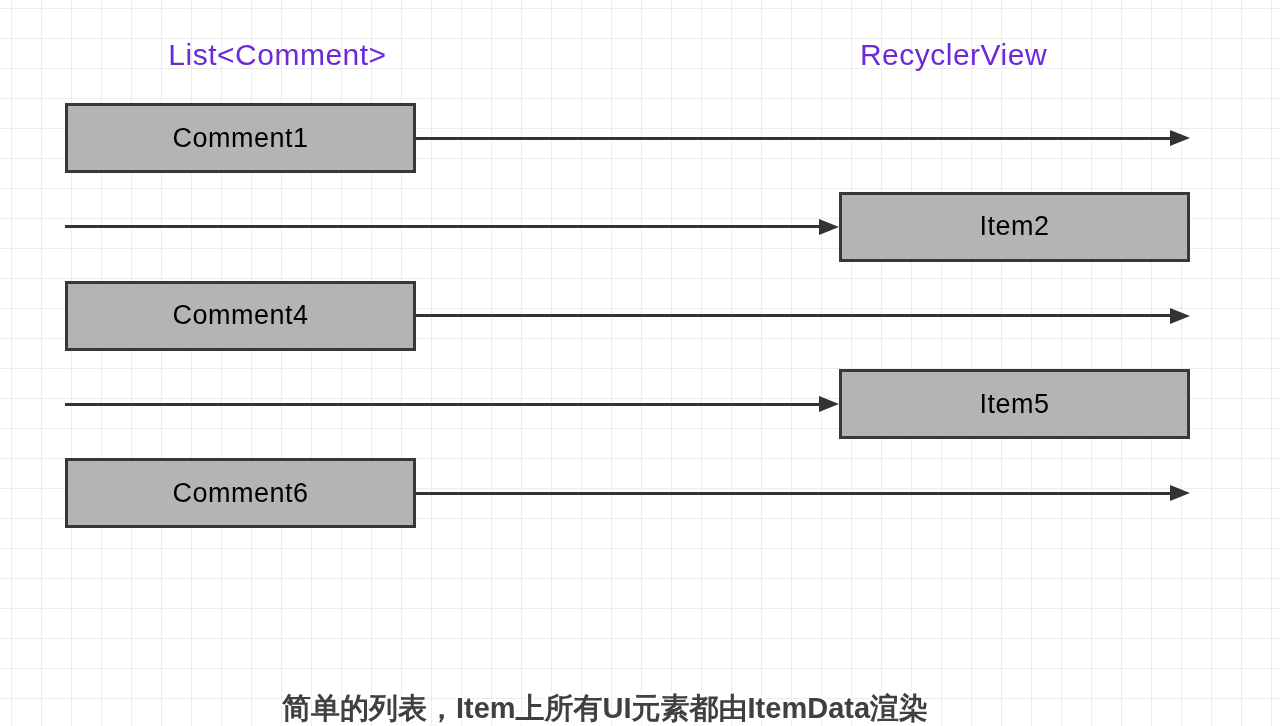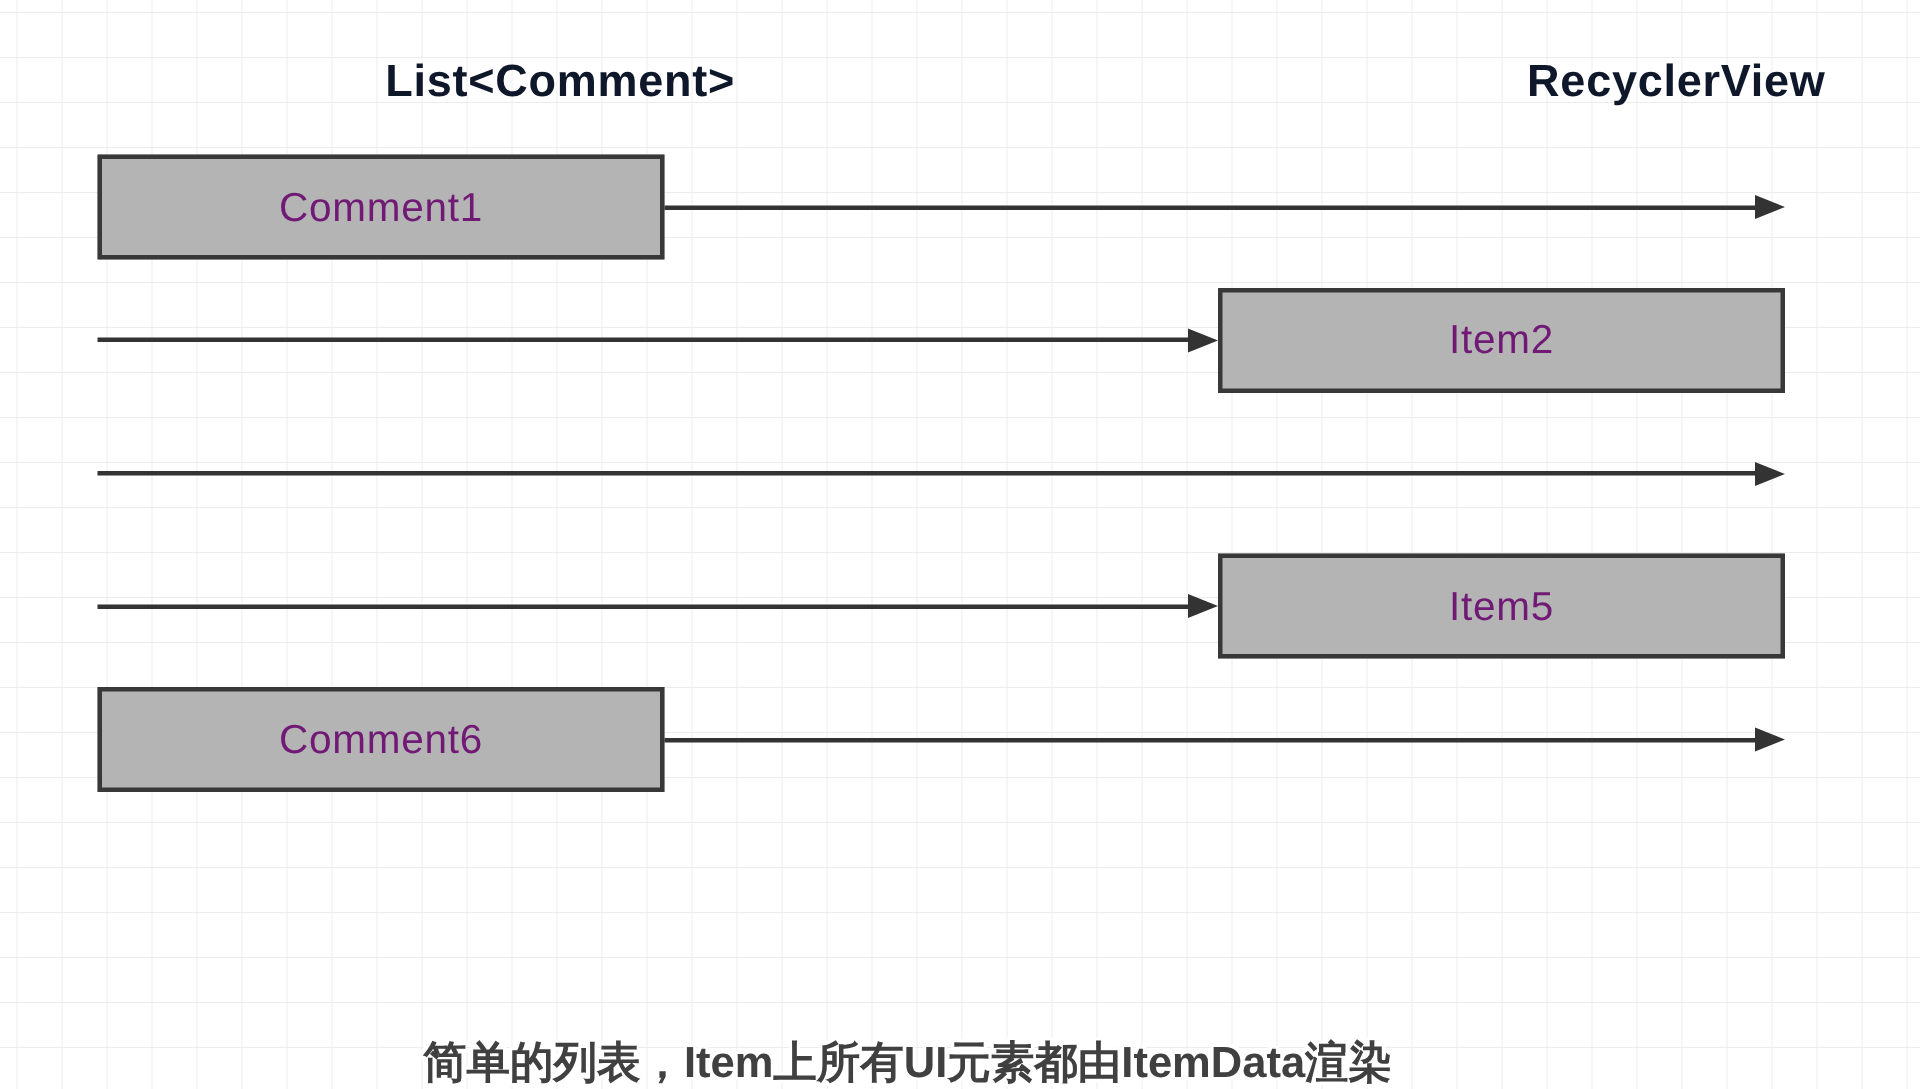--- a/index.html
+++ b/index.html
@@ -17,48 +17,48 @@
       linear-gradient(to right, #ececec 1px, transparent 1px),
       linear-gradient(to bottom, #ececec 1px, transparent 1px);
     background-size: 30px 30px;
     background-position: 11px 8px;
   }
 
   .col-title {
     position: absolute;
     top: 38px;
     width: 425px;
-    text-align: right;
+    text-align: center;
     font-size: 30px;
-    font-weight: bold;
-    color: #0f172a;
+    font-weight: normal;
+    color: #6d28d9;
     letter-spacing: 0.5px;
   }
   .col-title.left  { left: 65px; }
-  .col-title.right { left: 792px; }
+  .col-title.right { left: 741px; }
 
   .rows {
     position: absolute;
     top: 103px;
     left: 65px;
     width: 1125px;
     display: flex;
     flex-direction: column;
     gap: 18.8px;
   }
   .row {
     display: flex;
     height: 70px;
   }
   .box {
-    width: 378px;
+    width: 351px;
     box-sizing: border-box;
     border: 3px solid #383838;
     background: #b4b4b4;
-    color: #701a75;
+    color: #000000;
     display: flex;
     align-items: center;
     justify-content: center;
     font-size: 27px;
     letter-spacing: 0.5px;
   }
   .arrow-cell {
     flex: 1;
     position: relative;
   }
@@ -119,20 +119,21 @@
   <div class="row">
     <div class="arrow-cell">
       <div class="arrow-line"></div>
       <div class="arrow-head"></div>
     </div>
     <div class="box">Item2</div>
   </div>
 
 
   <div class="row">
+    <div class="box">Comment4</div>
     <div class="arrow-cell">
       <div class="arrow-line"></div>
       <div class="arrow-head"></div>
     </div>
   </div>
 
   <div class="row">
     <div class="arrow-cell">
       <div class="arrow-line"></div>
       <div class="arrow-head"></div>

